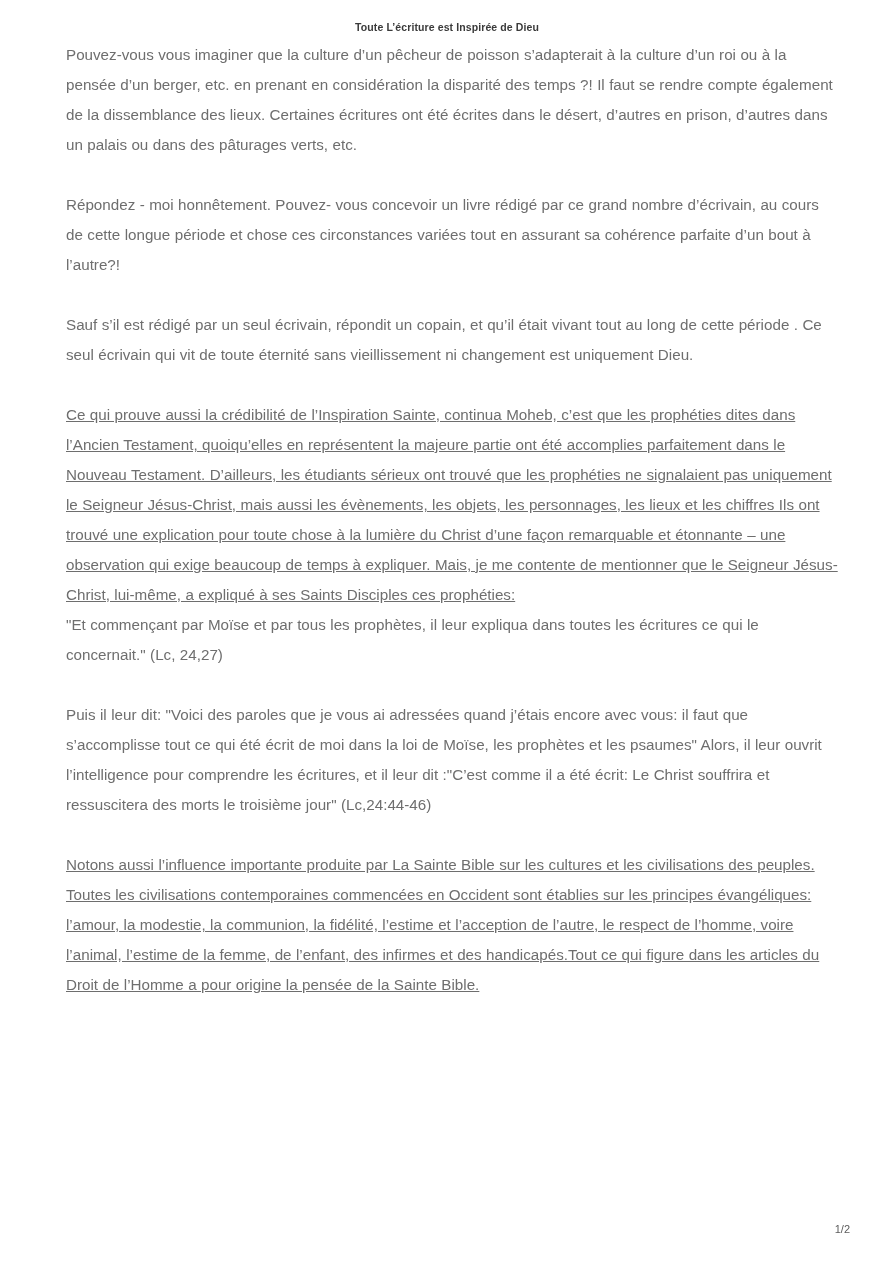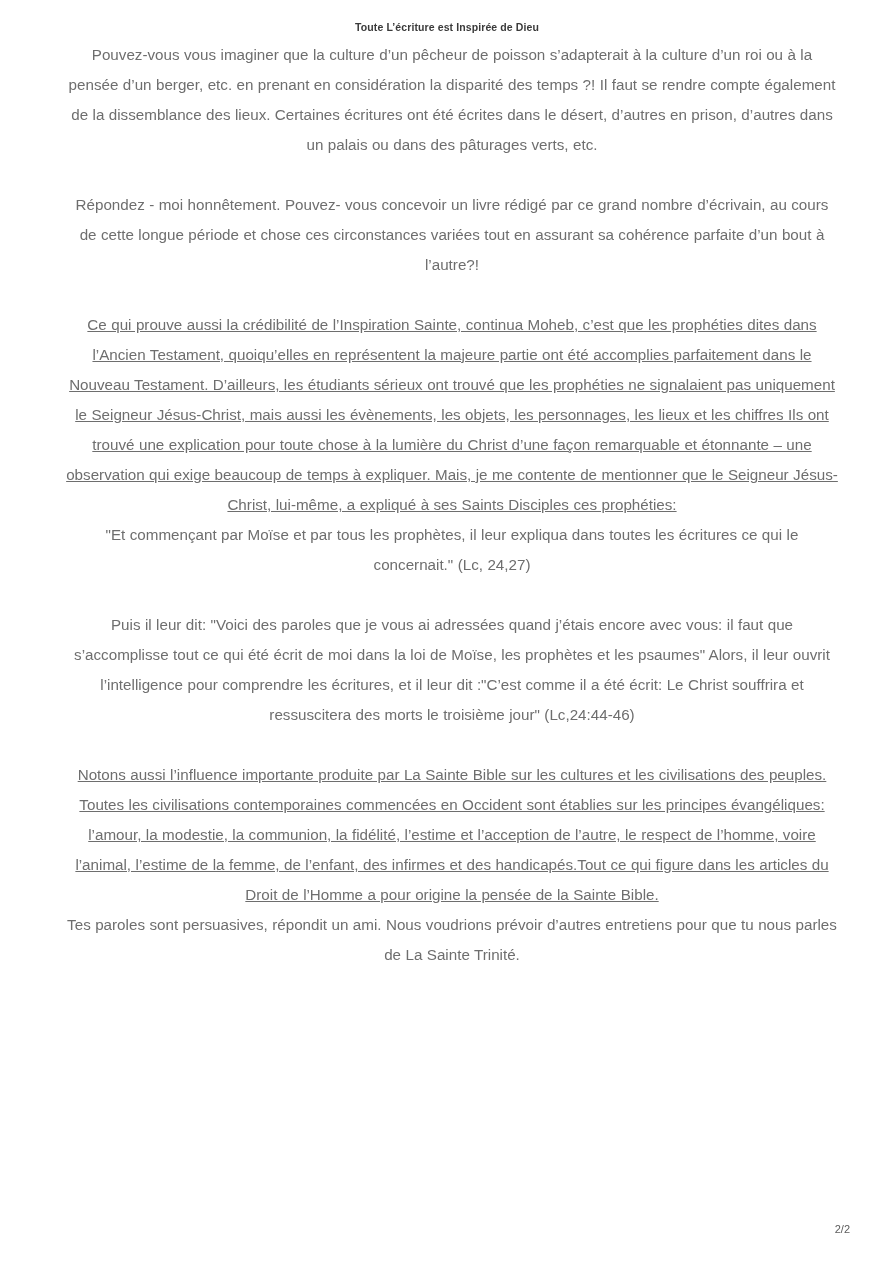--- a/index.html
+++ b/index.html
@@ -34,21 +34,21 @@
     position: absolute;
     top: 40px;
     left: 66px;
     width: 772px;
   }
   .para {
     font-size: 15.2px;
     line-height: 30px;
     color: #6e6e6e;
     margin: 0 0 30px 0;
-    text-align: center;
+    text-align: left;
     word-spacing: 0.2px;
   }
   .para.tight {
     margin-bottom: 0;
     text-decoration: underline;
   }
   .page-footer {
     position: absolute;
     right: 44px;
     bottom: 28px;
@@ -63,29 +63,29 @@
 <div class="page">
 
   <div class="doc-header">Toute L’écriture est Inspirée de Dieu</div>
 
   <div class="doc-body">
 
     <p class="para">Pouvez-vous vous imaginer que la culture d’un pêcheur de poisson s’adapterait à la culture d’un roi ou à la pensée d’un berger, etc. en prenant en considération la disparité des temps ?! Il faut se rendre compte également de la dissemblance des lieux. Certaines écritures ont été écrites dans le désert, d’autres en prison, d’autres dans un palais ou dans des pâturages verts, etc.</p>
 
     <p class="para">Répondez - moi honnêtement. Pouvez- vous concevoir un livre rédigé par ce grand nombre d’écrivain, au cours de cette longue période et chose ces circonstances variées tout en assurant sa cohérence parfaite d’un bout à l’autre?!</p>
 
+    <p class="para">Sauf s’il est rédigé par un seul écrivain, répondit un copain, et qu’il était vivant tout au long de cette période . Ce seul écrivain qui vit de toute éternité sans vieillissement ni changement est uniquement Dieu.</p>
 
     <p class="para tight">Ce qui prouve aussi la crédibilité de l’Inspiration Sainte, continua Moheb, c’est que les prophéties dites dans l’Ancien Testament, quoiqu’elles en représentent la majeure partie ont été accomplies parfaitement dans le Nouveau Testament. D’ailleurs, les étudiants sérieux ont trouvé que les prophéties ne signalaient pas uniquement le Seigneur Jésus-Christ, mais aussi les évènements, les objets, les personnages, les lieux et les chiffres Ils ont trouvé une explication pour toute chose à la lumière du Christ d’une façon remarquable et étonnante – une observation qui exige beaucoup de temps à expliquer. Mais, je me contente de mentionner que le Seigneur Jésus-Christ, lui-même, a expliqué à ses Saints Disciples ces prophéties:</p>
 
     <p class="para">"Et commençant par Moïse et par tous les prophètes, il leur expliqua dans toutes les écritures ce qui le concernait." (Lc, 24,27)</p>
 
     <p class="para">Puis il leur dit: "Voici des paroles que je vous ai adressées quand j’étais encore avec vous: il faut que s’accomplisse tout ce qui été écrit de moi dans la loi de Moïse, les prophètes et les psaumes" Alors, il leur ouvrit l’intelligence pour comprendre les écritures, et il leur dit :"C’est comme il a été écrit: Le Christ souffrira et ressuscitera des morts le troisième jour" (Lc,24:44-46)</p>
 
     <p class="para tight">Notons aussi l’influence importante produite par La Sainte Bible sur les cultures et les civilisations des peuples. Toutes les civilisations contemporaines commencées en Occident sont établies sur les principes évangéliques: l’amour, la modestie, la communion, la fidélité, l’estime et l’acception de l’autre, le respect de l’homme, voire l’animal, l’estime de la femme, de l’enfant, des infirmes et des handicapés.Tout ce qui figure dans les articles du Droit de l’Homme a pour origine la pensée de la Sainte Bible.</p>
 
 
-    <p class="para">Tes paroles sont persuasives, répondit un ami. Nous voudrions prévoir d’autres entretiens pour que tu nous parles de La Sainte Trinité.</p>
 
   </div>
 
-  <div class="page-footer">2/2</div>
+  <div class="page-footer">1/2</div>
 
 </div>
 
 </body></html>

